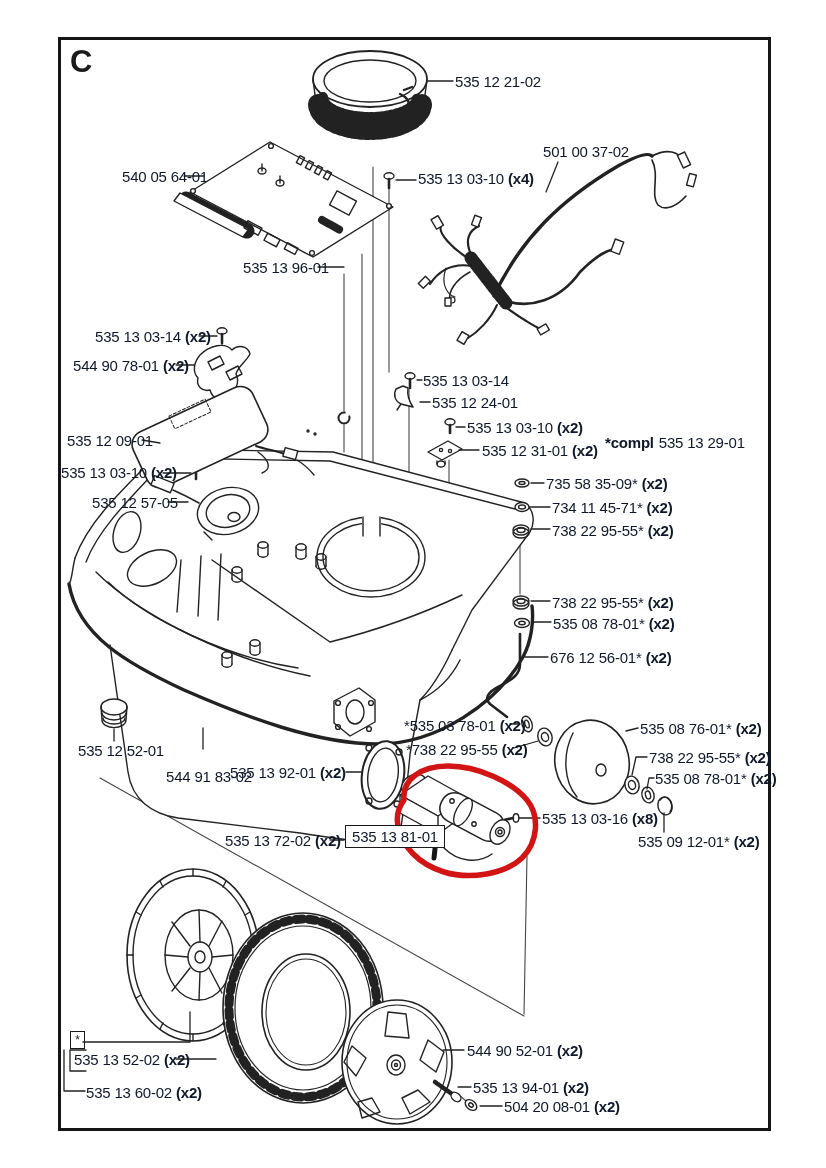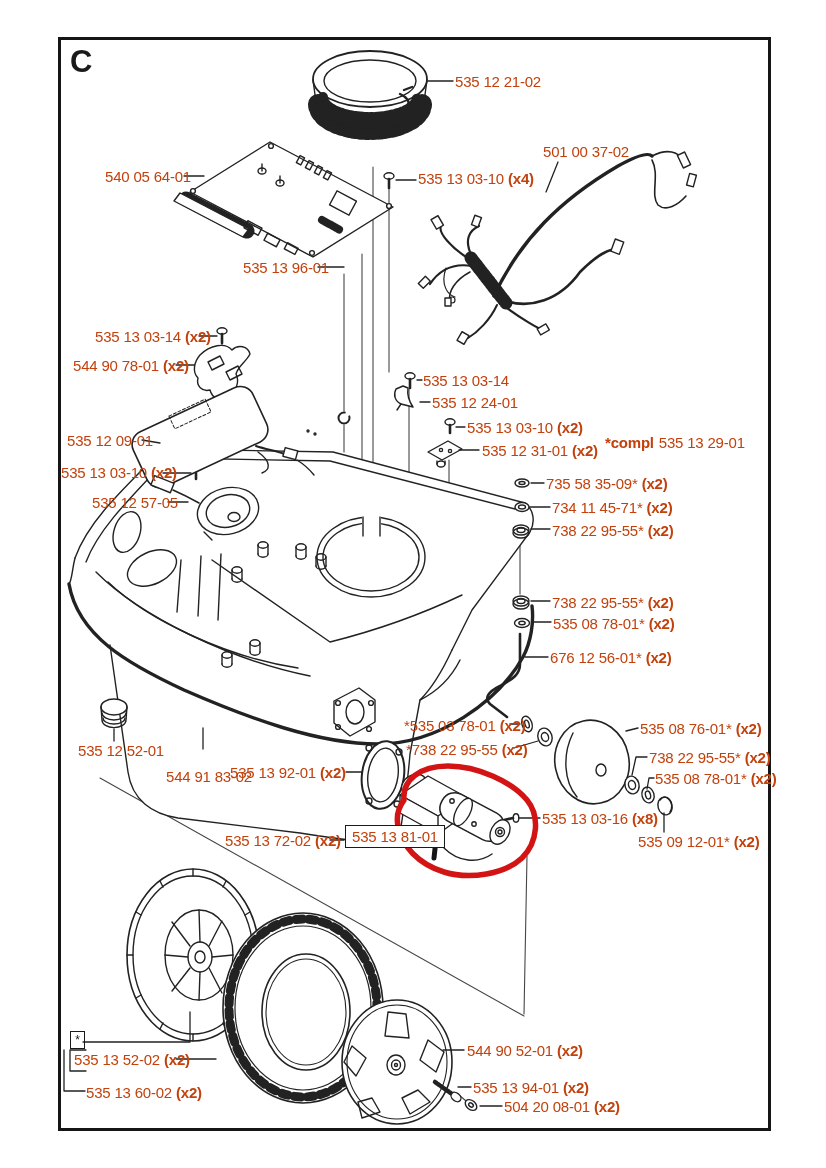--- a/index.html
+++ b/index.html
@@ -1,20 +1,20 @@
 <!DOCTYPE html>
 <html><head>
 <meta charset="utf-8">
 <style>
   html,body{margin:0;padding:0;background:#fff;}
   #stage{position:relative;width:826px;height:1168px;background:#fff;overflow:hidden;
          font-family:"Liberation Sans", sans-serif;color:#1a1a1a;}
   #frame{position:absolute;left:58px;top:37px;width:707px;height:1088px;border:3px solid #151515;}
   #art{position:absolute;left:0;top:0;}
-  .lbl{position:absolute;white-space:nowrap;font-size:15px;line-height:15px;color:#c2410c;letter-spacing:-0.2px;}
+  .lbl{position:absolute;white-space:nowrap;font-size:15px;line-height:15px;color:#0f172a;letter-spacing:-0.2px;}
   .b{font-weight:700;}
   .lq{margin-left:4px;}
   .lq:empty{margin-left:0;}
   .pre{margin-right:5px;}
   .boxed{border:1.4px solid #1a1a1a;padding:3px 6px 3px 6px;background:#fff;}
   #sheet-letter{position:absolute;left:70px;top:44px;font-size:31px;font-weight:700;}
   #star-box{position:absolute;left:70px;top:1031px;width:13px;height:16px;border:1.2px solid #1a1a1a;
             font-size:12px;text-align:center;line-height:16px;}
   svg{stroke:#222;fill:none;stroke-width:1.4;stroke-linecap:round;stroke-linejoin:round;}
   .w{fill:#fff;}
@@ -441,21 +441,21 @@
     </g>
 
     <g>
       <path d="M404,800 C402,780 420,766 448,766 C478,766 512,782 527,800 C540,816 538,842 522,858 C505,874 470,880 444,872 C418,864 402,846 398,826 C396,816 398,808 404,800 Z" stroke="#d31414" stroke-width="5.5"></path>
     </g>
   </svg>
 
   <div id="sheet-letter">C</div>
 
   <div class="lbl" style="left:455px;top:74px"><span>535 12 21-02</span><span class="lq b"></span></div>
-  <div class="lbl" style="left:105px;top:169px"><span>540 05 64-01</span><span class="lq b"></span></div>
+  <div class="lbl" style="left:122px;top:169px"><span>540 05 64-01</span><span class="lq b"></span></div>
   <div class="lbl" style="left:418px;top:171px"><span>535 13 03-10</span><span class="lq b">(x4)</span></div>
   <div class="lbl" style="left:543px;top:144px"><span>501 00 37-02</span><span class="lq b"></span></div>
   <div class="lbl" style="left:243px;top:260px"><span>535 13 96-01</span><span class="lq b"></span></div>
   <div class="lbl" style="left:95px;top:329px"><span>535 13 03-14</span><span class="lq b">(x2)</span></div>
   <div class="lbl" style="left:73px;top:358px"><span>544 90 78-01</span><span class="lq b">(x2)</span></div>
   <div class="lbl" style="left:67px;top:433px"><span>535 12 09-01</span><span class="lq b"></span></div>
   <div class="lbl" style="left:61px;top:465px"><span>535 13 03-10</span><span class="lq b">(x2)</span></div>
   <div class="lbl" style="left:92px;top:495px"><span>535 12 57-05</span><span class="lq b"></span></div>
   <div class="lbl" style="left:423px;top:373px"><span>535 13 03-14</span><span class="lq b"></span></div>
   <div class="lbl" style="left:432px;top:395px"><span>535 12 24-01</span><span class="lq b"></span></div>

